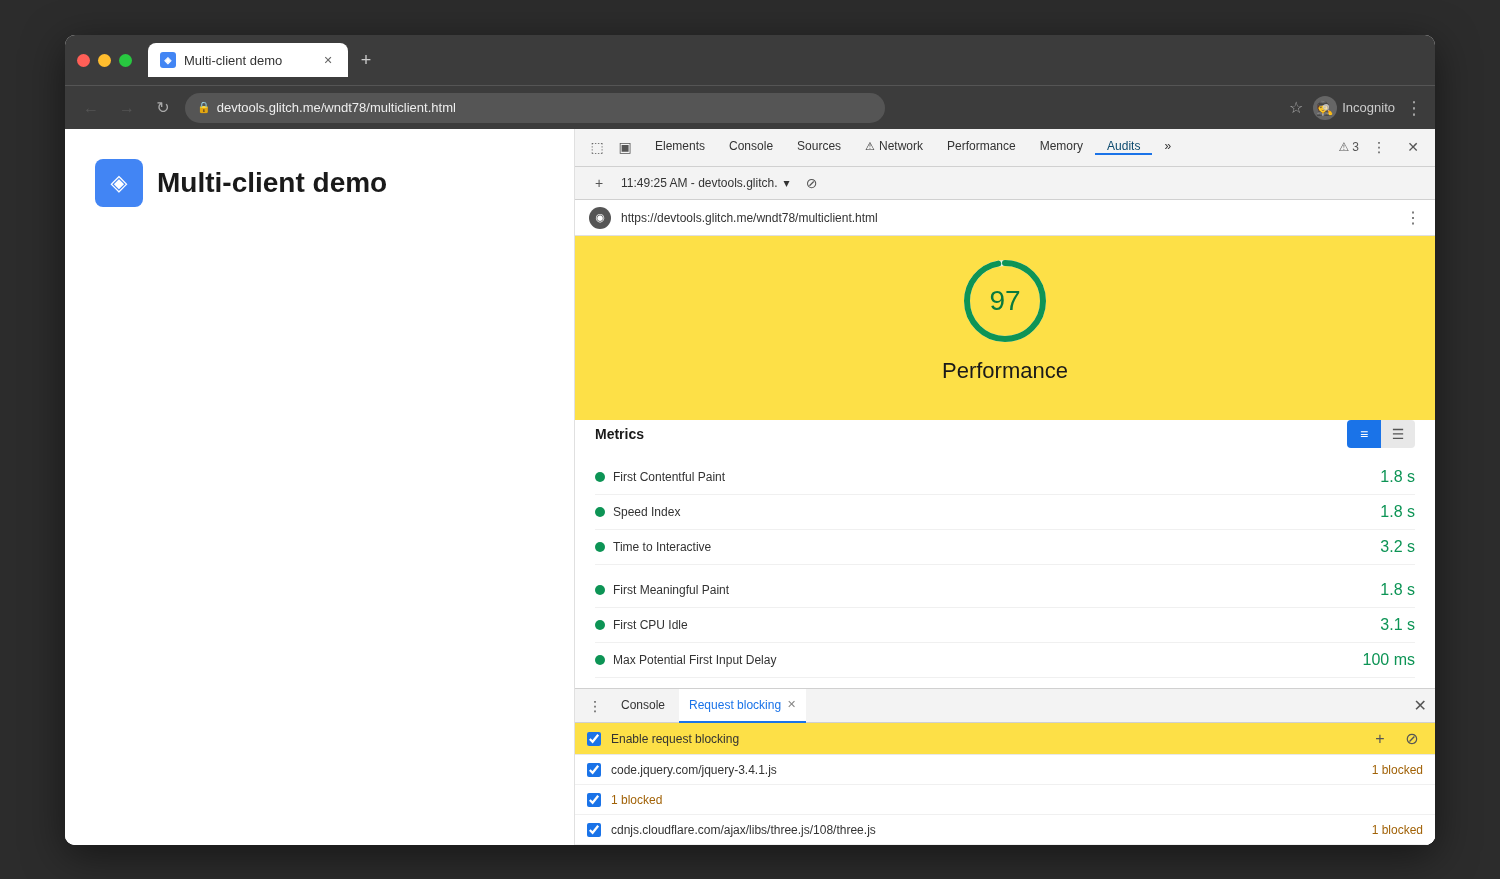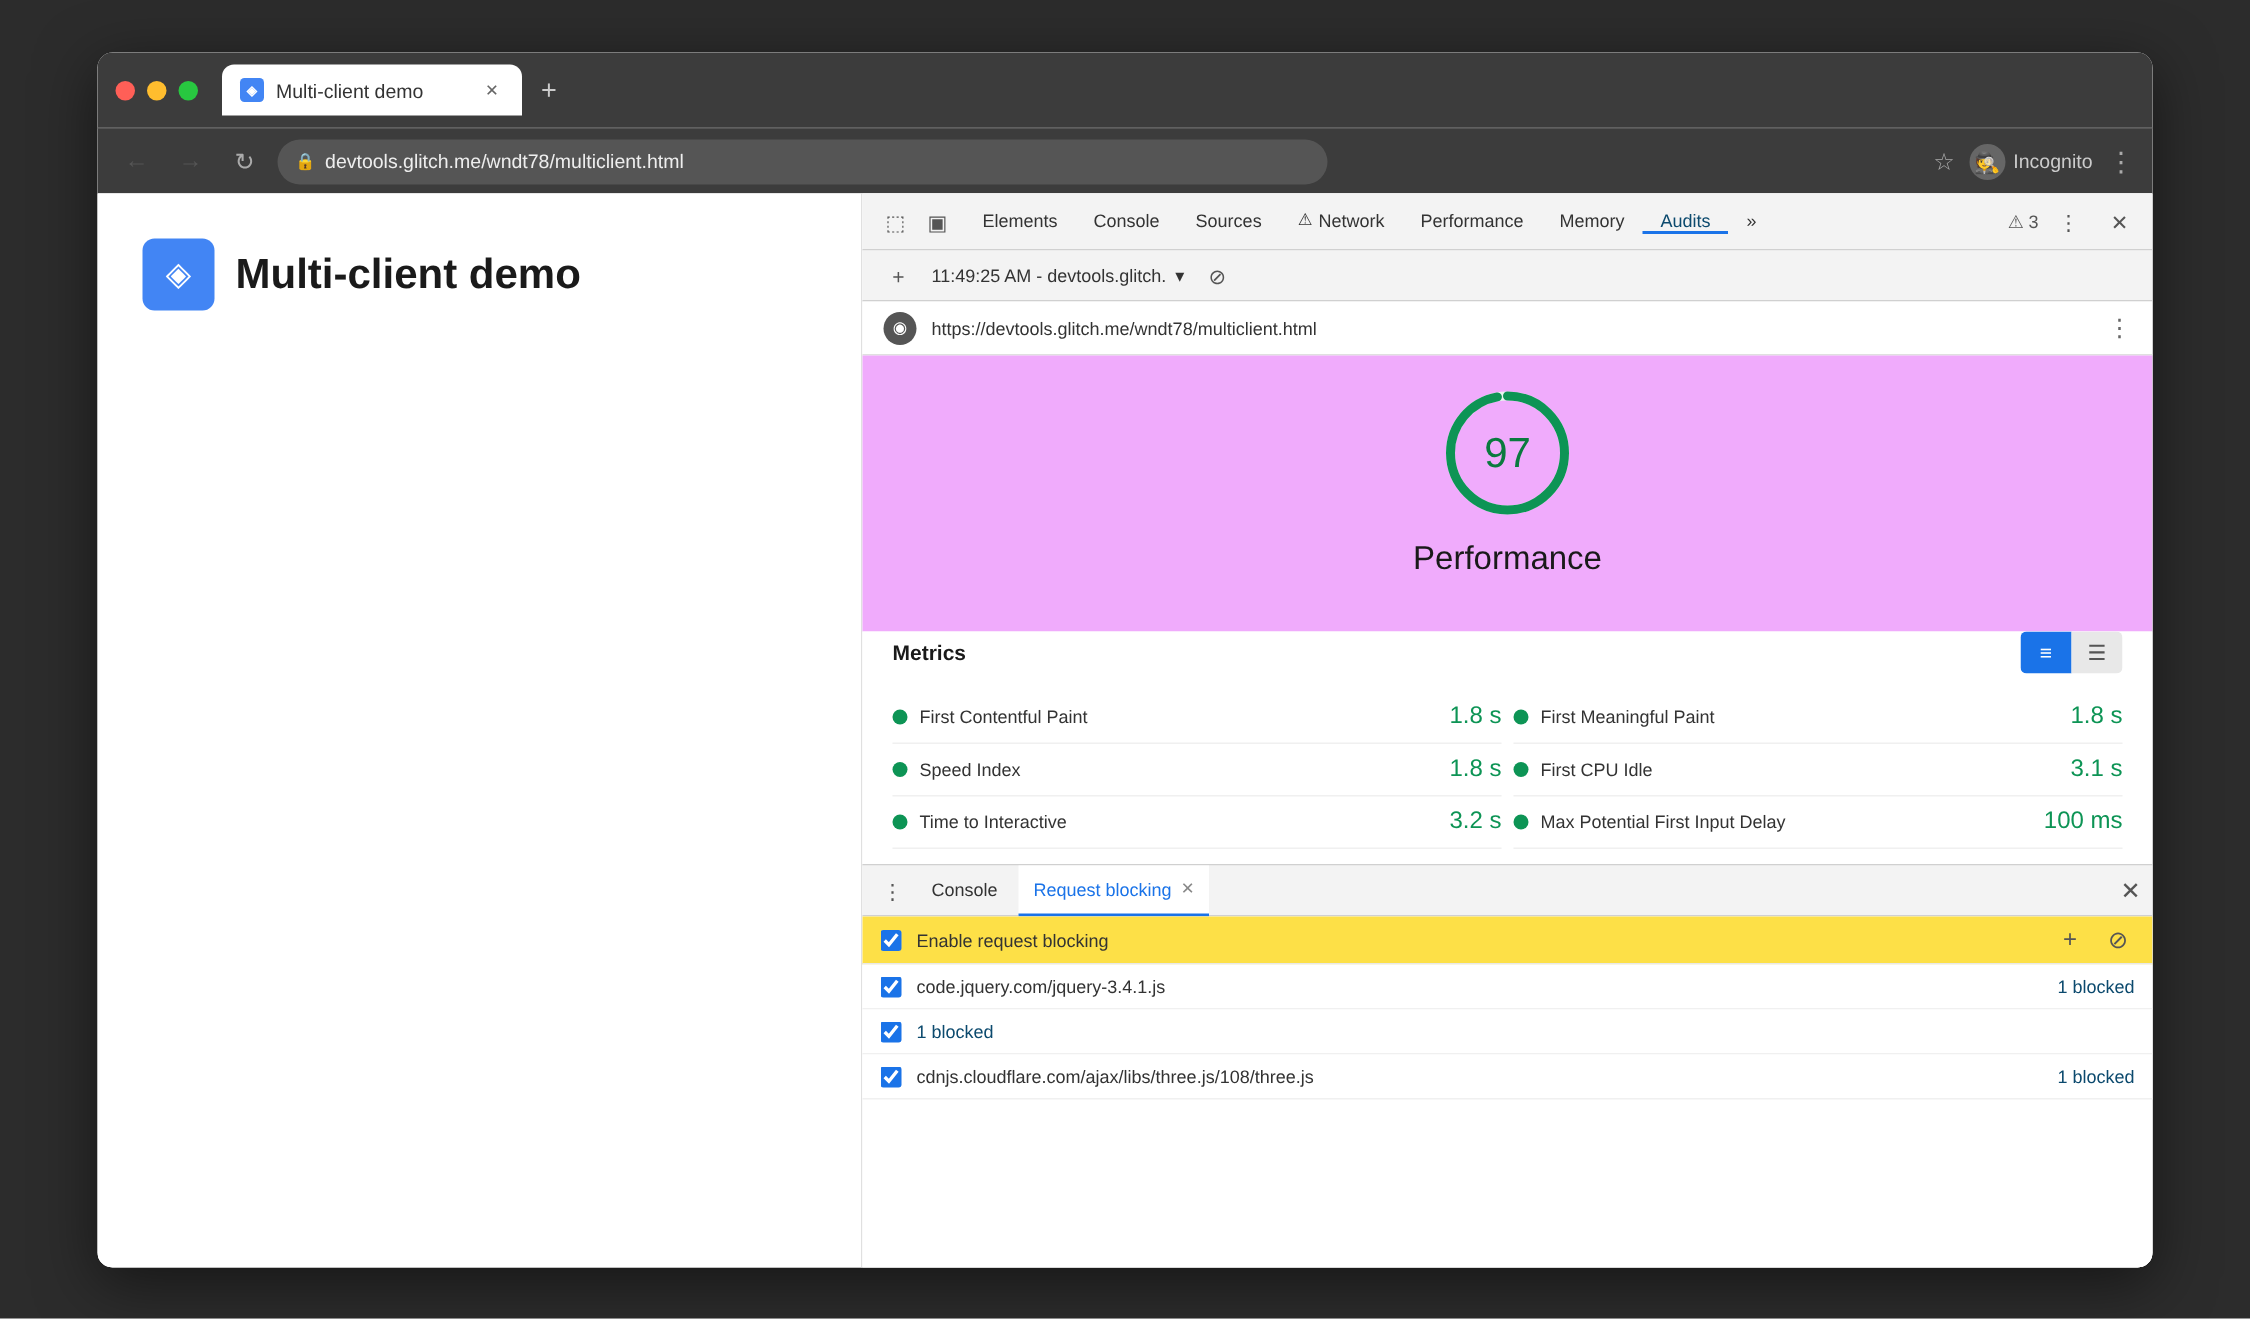--- a/index.html
+++ b/index.html
@@ -320,21 +320,21 @@
       font-size: 16px;
       cursor: pointer;
     }
 
     
     .score-section {
       padding: 20px;
       display: flex;
       flex-direction: column;
       align-items: center;
-      background: #f0abfc;
+      background: #fde047;
     }
     .score-circle {
       width: 90px;
       height: 90px;
       position: relative;
       margin-bottom: 12px;
     }
     .score-circle svg {
       transform: rotate(-90deg);
     }
@@ -388,21 +388,21 @@
       background: #1a73e8;
       color: white;
     }
     .view-btn.inactive {
       background: #e8e8e8;
       color: #555;
     }
 
     .metrics-grid {
       display: grid;
-      grid-template-columns: 1fr 1fr;
+      grid-template-columns: 1fr;
       gap: 8px 8px;
     }
     .metric-row {
       display: flex;
       align-items: center;
       gap: 8px;
       padding: 8px 0;
       border-bottom: 1px solid #f0f0f0;
     }
     .metric-dot {
@@ -533,21 +533,21 @@
       border-bottom: 1px solid #f0f0f0;
       background: #fff;
     }
     .rb-row-url {
       font-size: 12px;
       color: #333;
       flex: 1;
     }
     .rb-row-status {
       font-size: 12px;
-      color: #0c4a6e;
+      color: #a16207;
       text-align: right;
     }
   </style>
 </head>
 <body>
 
 <div class="browser-window">
 
   <div class="title-bar">
     <div class="traffic-lights">

